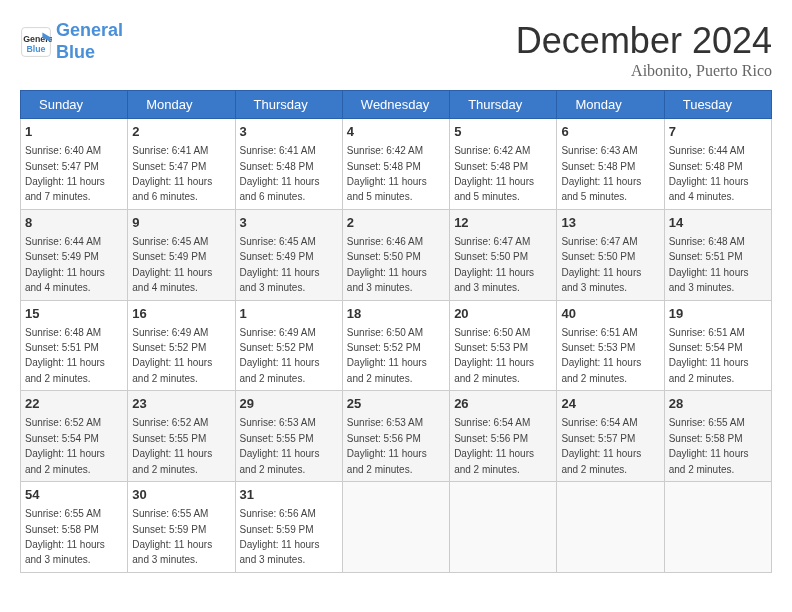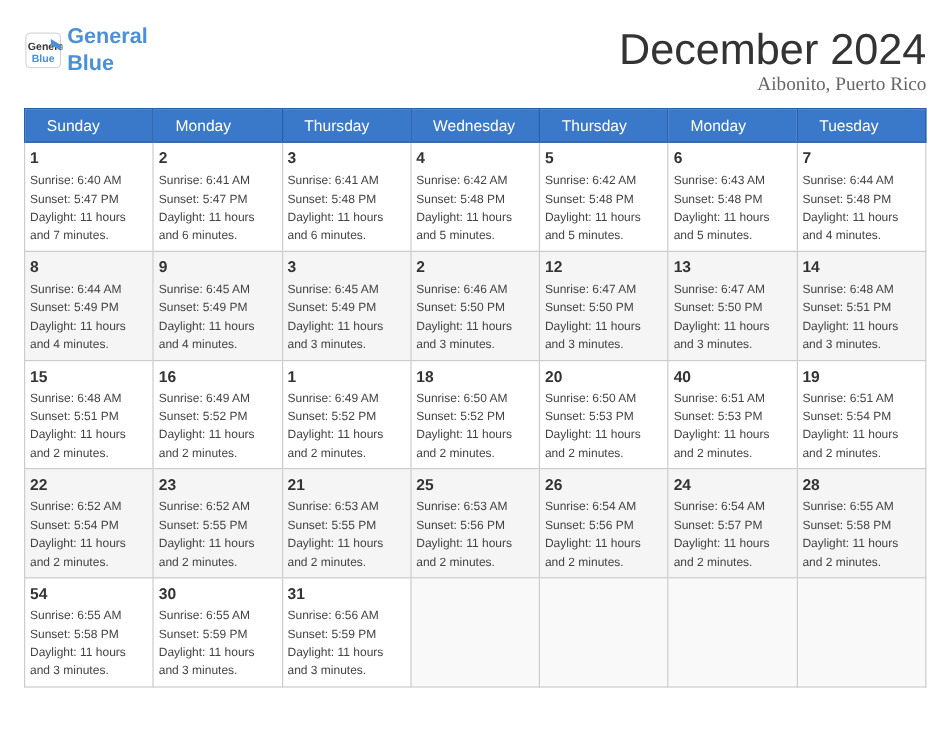--- a/index.html
+++ b/index.html
@@ -221,21 +221,21 @@
       <tr>
         <td>
         <span class="day-num">22</span>
         <span class="day-detail">Sunrise: 6:52 AM<br>Sunset: 5:54 PM<br>Daylight: 11 hours and 2 minutes.</span>
       </td>
         <td>
         <span class="day-num">23</span>
         <span class="day-detail">Sunrise: 6:52 AM<br>Sunset: 5:55 PM<br>Daylight: 11 hours and 2 minutes.</span>
       </td>
         <td>
-        <span class="day-num">21</span>
+        <span class="day-num">29</span>
         <span class="day-detail">Sunrise: 6:53 AM<br>Sunset: 5:55 PM<br>Daylight: 11 hours and 2 minutes.</span>
       </td>
         <td>
         <span class="day-num">25</span>
         <span class="day-detail">Sunrise: 6:53 AM<br>Sunset: 5:56 PM<br>Daylight: 11 hours and 2 minutes.</span>
       </td>
         <td>
         <span class="day-num">26</span>
         <span class="day-detail">Sunrise: 6:54 AM<br>Sunset: 5:56 PM<br>Daylight: 11 hours and 2 minutes.</span>
       </td>

